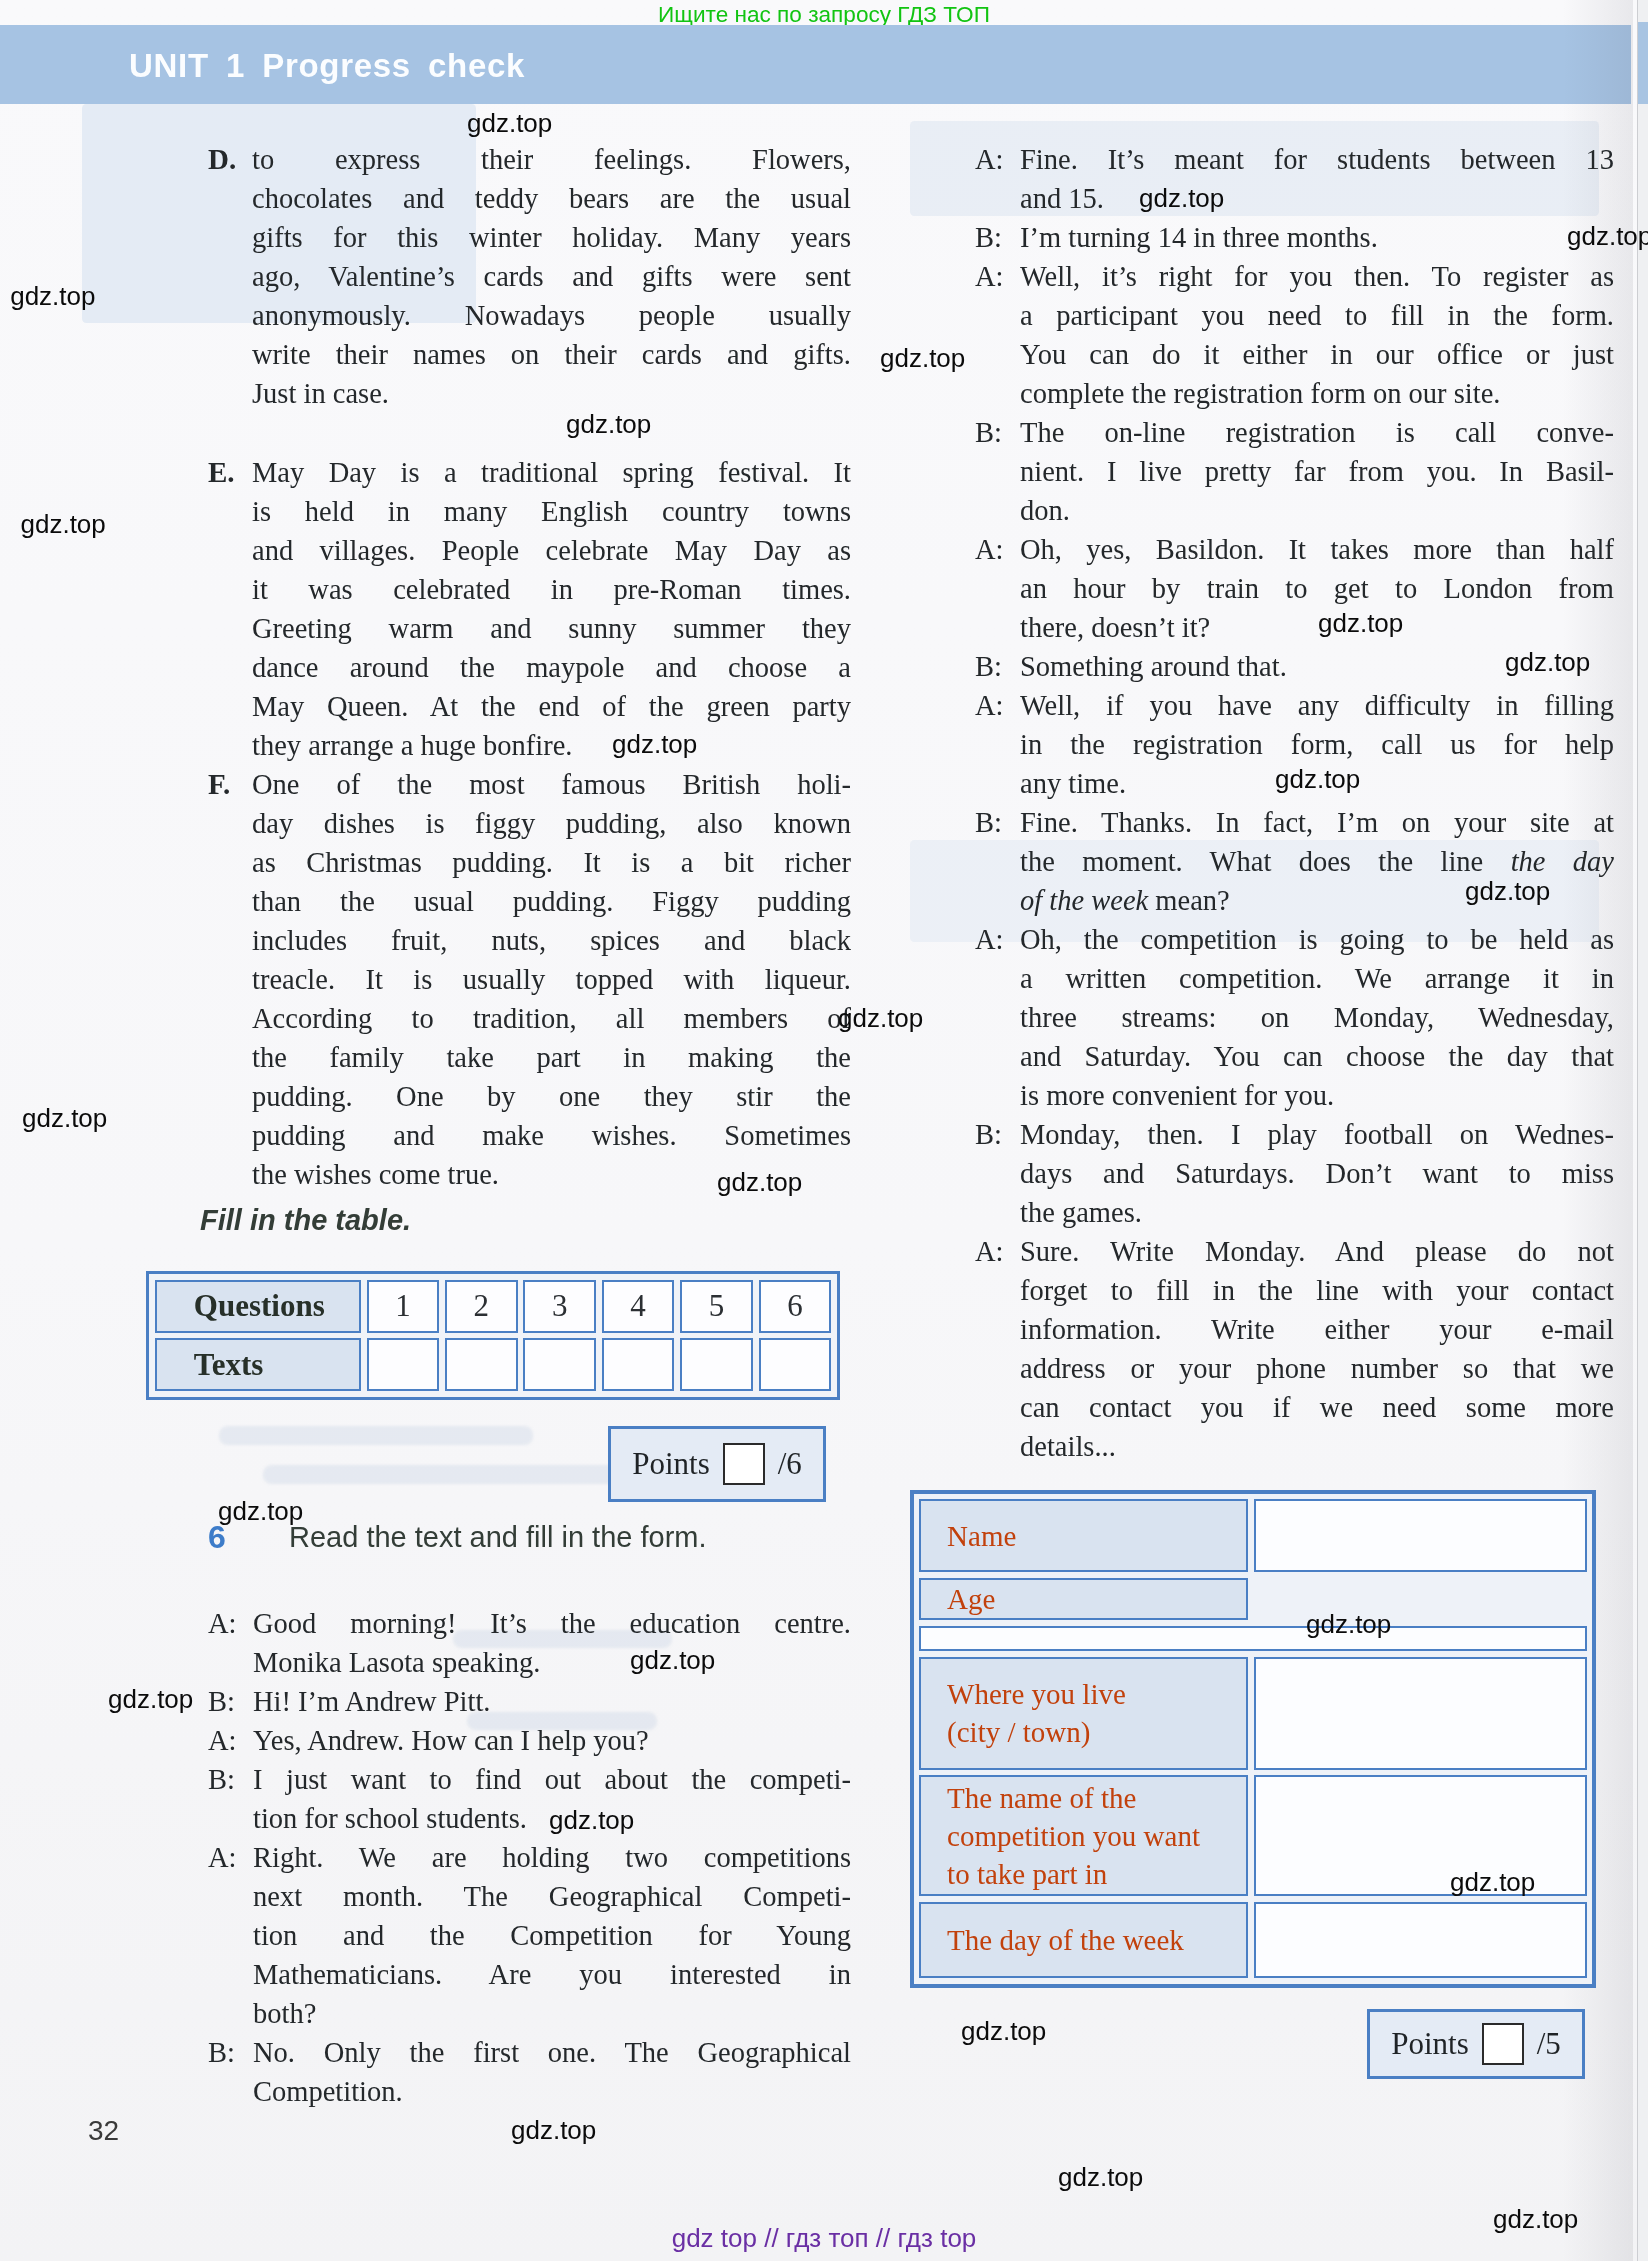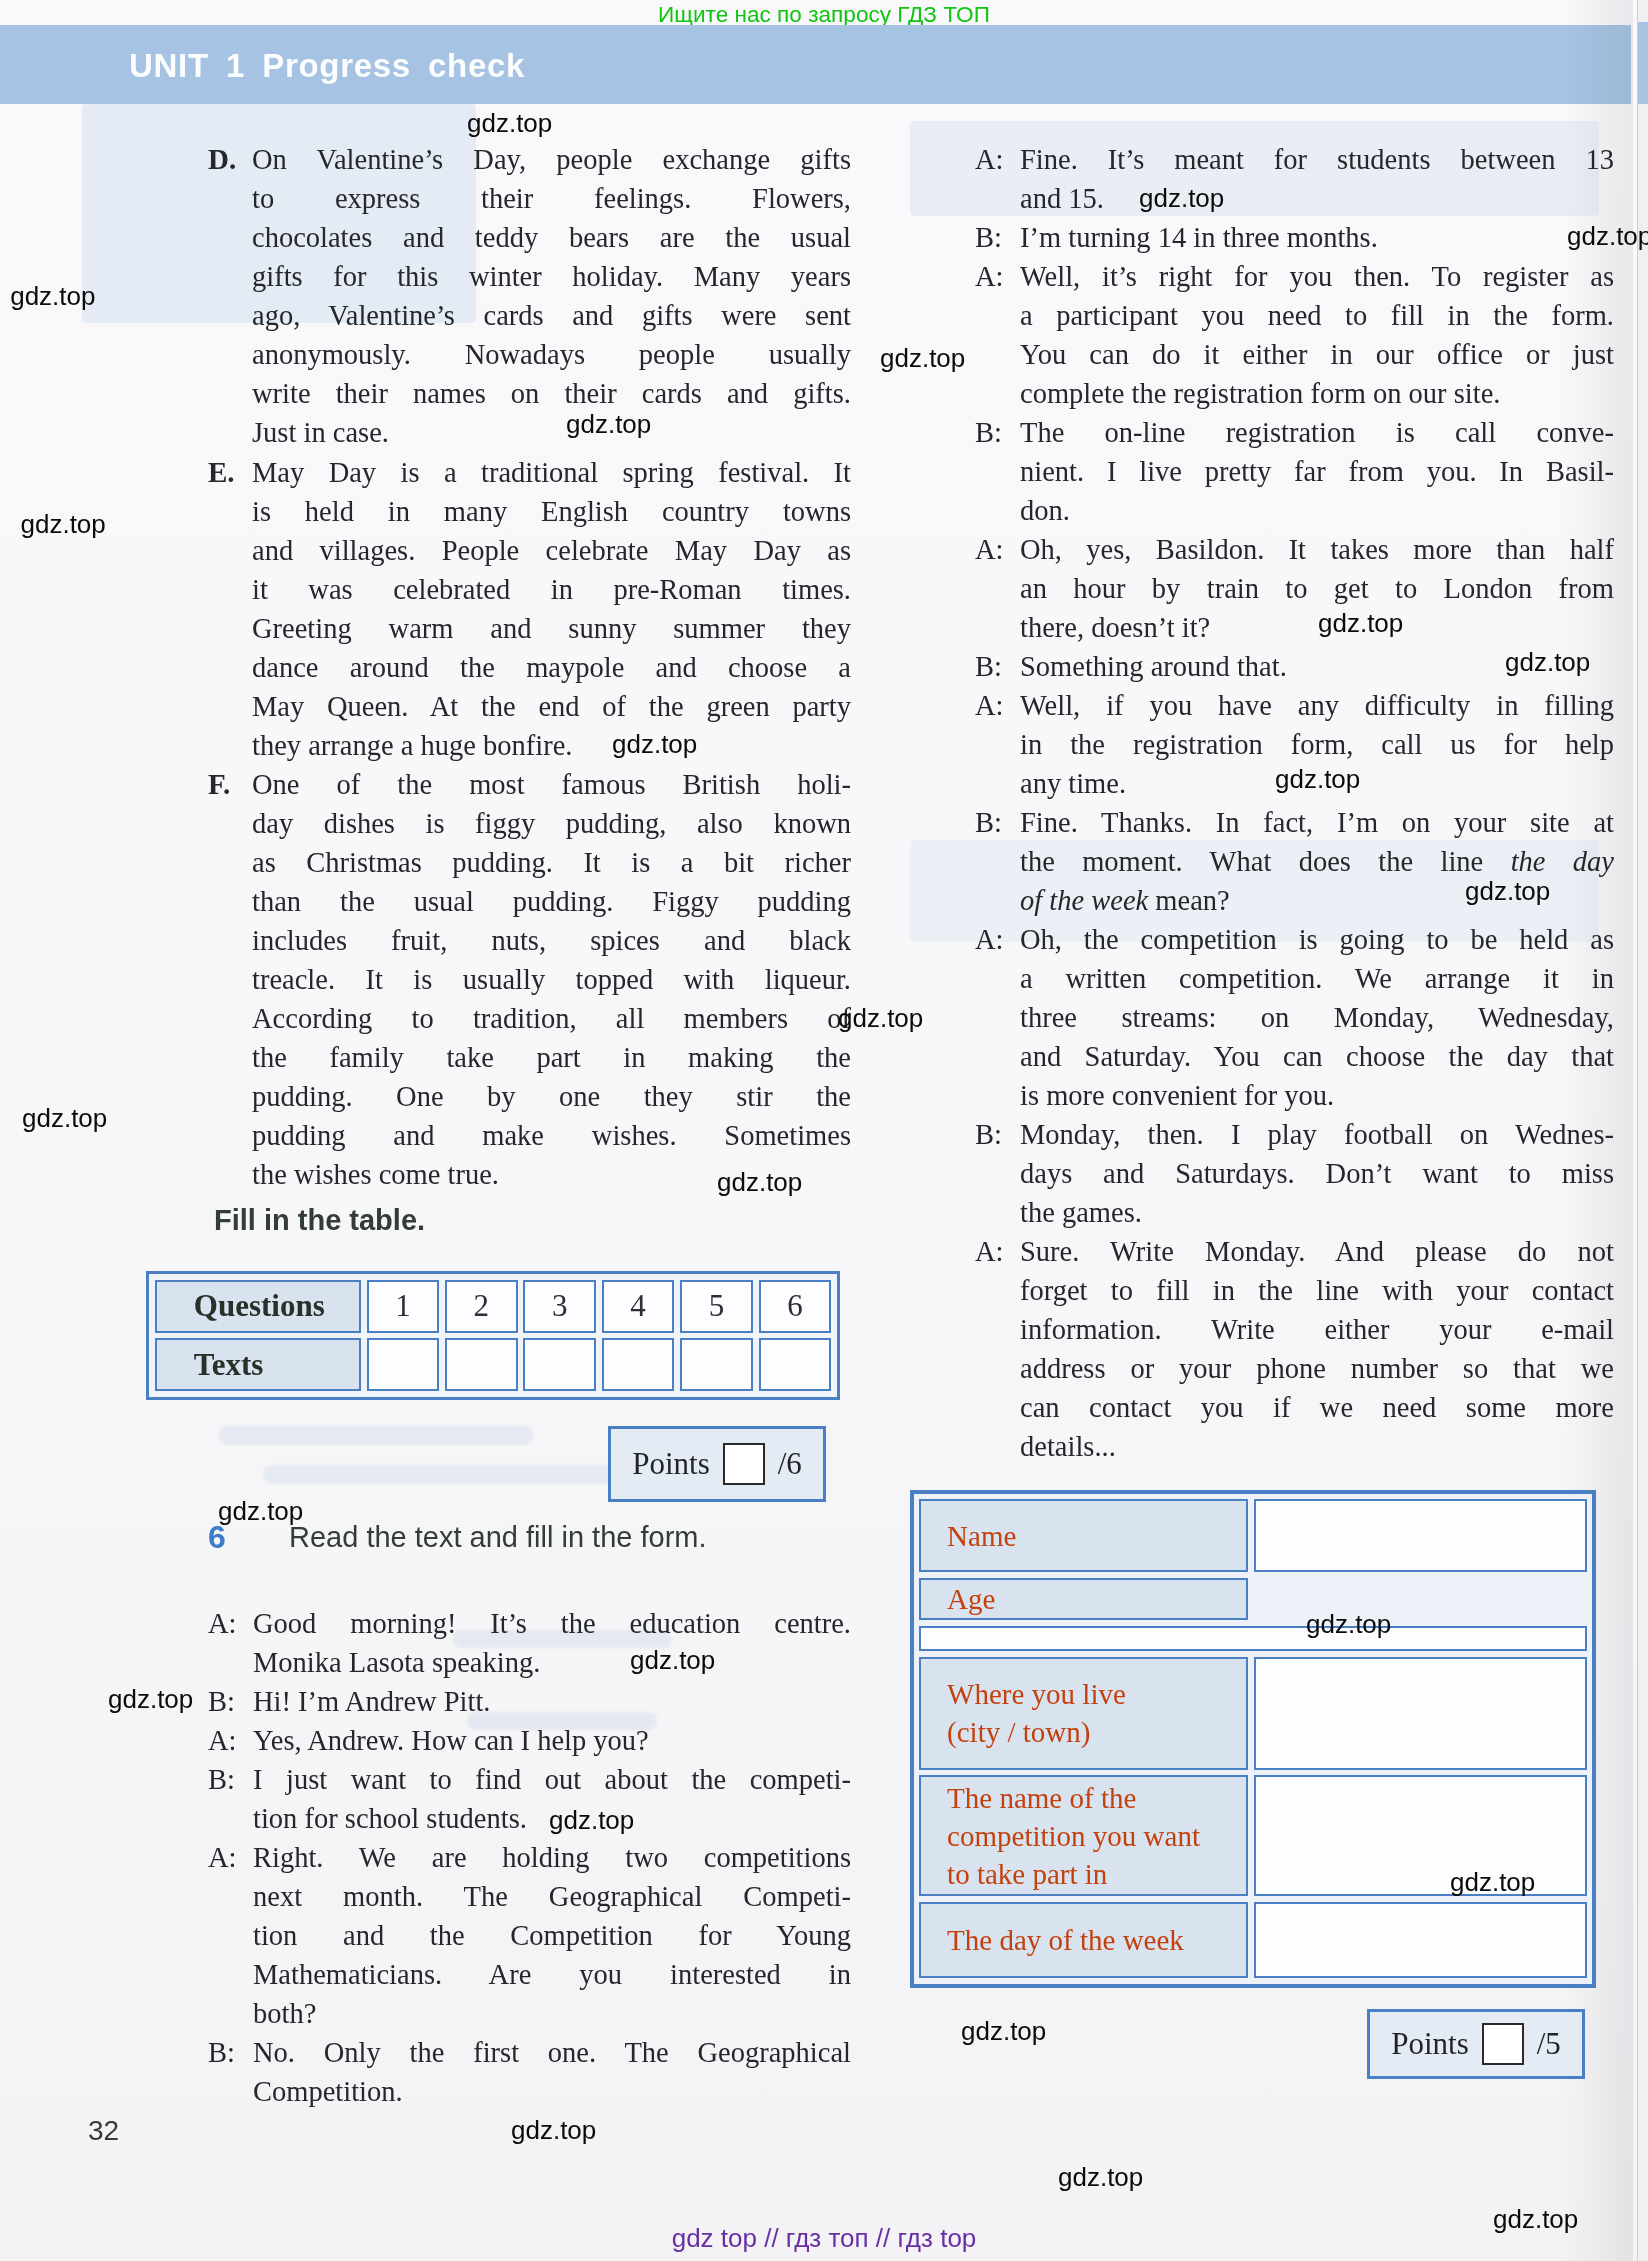--- a/index.html
+++ b/index.html
@@ -106,21 +106,20 @@
   <div class="sliver">
     <div class="sliver-blue"></div>
   </div>
 
   <div>
 
   <div class="para-block" style="top: 140px;">
         <span class="para-label">D.</span>
         <div class="para-lines">
 
-        <div class="pline">On Valentine’s Day, people exchange gifts</div>
           <div class="pline">to express their feelings. Flowers,</div>
           <div class="pline">chocolates and teddy bears are the usual</div>
           <div class="pline">gifts for this winter holiday. Many years</div>
           <div class="pline">ago, Valentine’s cards and gifts were sent</div>
           <div class="pline">anonymously. Nowadays people usually</div>
           <div class="pline">write their names on their cards and gifts.</div>
           <div class="pline last">Just in case.</div>
         </div>
       </div>
       <div class="para-block" style="top: 453px;">
@@ -149,21 +148,21 @@
           <div class="pline">treacle. It is usually topped with liqueur.</div>
           <div class="pline">According to tradition, all members of</div>
           <div class="pline">the family take part in making the</div>
           <div class="pline">pudding. One by one they stir the</div>
           <div class="pline">pudding and make wishes. Sometimes</div>
           <div class="pline last">the wishes come true.</div>
         </div>
       </div>
     </div>
 
-  <div class="task-heading" style="left:214px;top:1204px;">Fill in the table.</div>
+  <div class="task-heading" style="left:200px;top:1204px;font-style:italic;">Fill in the table.</div>
 
   <div class="qtable">
     <div class="qrow">
       <div class="qlabel">Questions</div>
       <div class="qcells">
 
       <div class="qcell">1</div>
           <div class="qcell">2</div>
           <div class="qcell">3</div>
           <div class="qcell">4</div>

